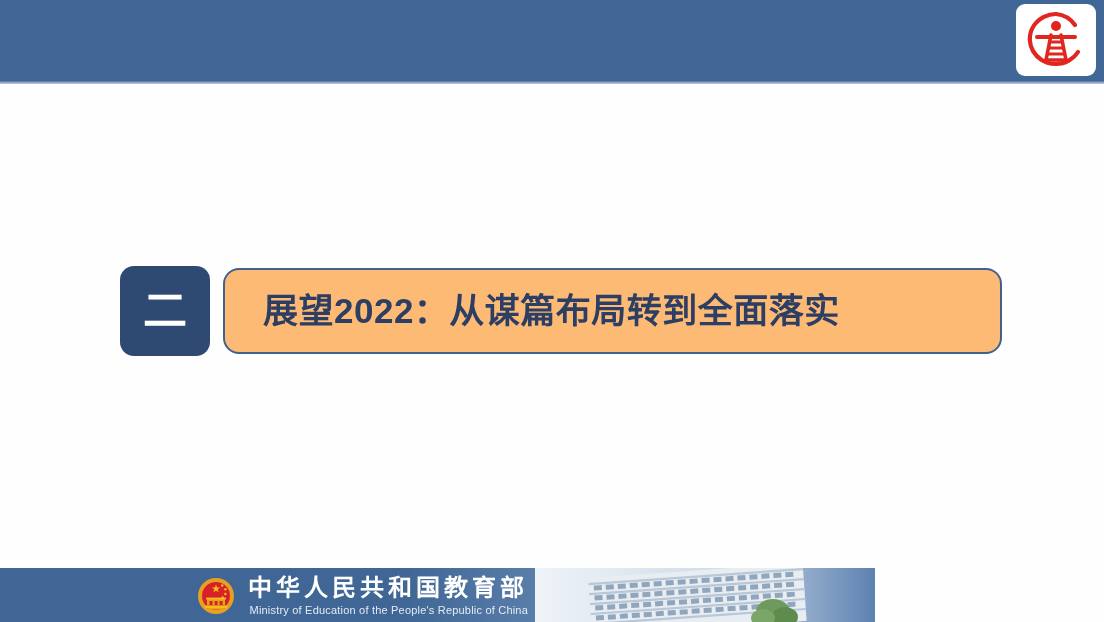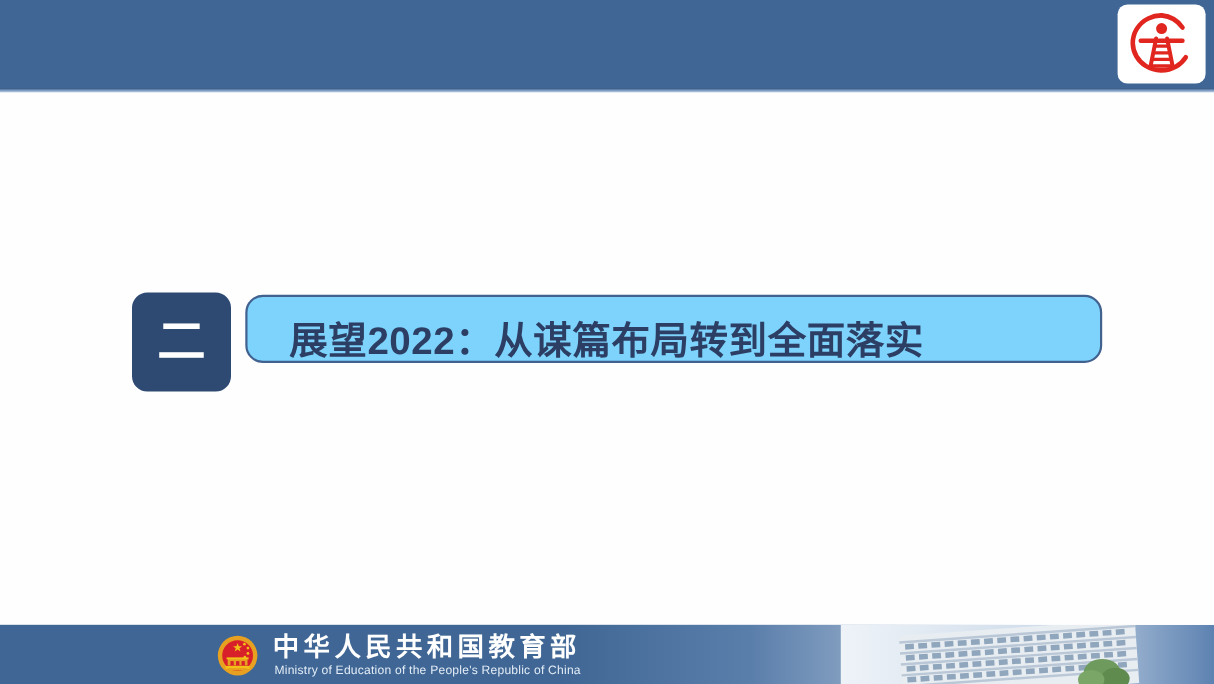--- a/index.html
+++ b/index.html
@@ -81,23 +81,23 @@
     font-weight: bold;
     line-height: 90px;
     text-align: center;
     letter-spacing: 0;
   }
   .title-box {
     position: absolute;
     left: 103px;
     top: 2px;
     width: 779px;
-    height: 62px;
+    height: 86px;
     box-sizing: border-box;
-    background: #7dd3fc;
+    background: #fdba74;
     border: 2px solid #41618f;
     border-radius: 16px;
   }
   .title-text {
     position: absolute;
     left: 38px;
     top: 0;
     right: 20px;
     height: 82px;
     line-height: 82px;
@@ -107,21 +107,21 @@
     letter-spacing: 0.5px;
     white-space: nowrap;
     overflow: hidden;
   }
 
   
   .footer-bar {
     position: absolute;
     left: 0;
     top: 568px;
-    width: 1104px;
+    width: 875px;
     height: 54px;
     background: linear-gradient(to right,
         #3f6694 0%,
         #3f6694 46%,
         #5b7fab 62%,
         #93abc9 73%,
         #b9c9dd 79%,
         #dde6ef 84%,
         #f2f5f8 88%);
     overflow: hidden;

